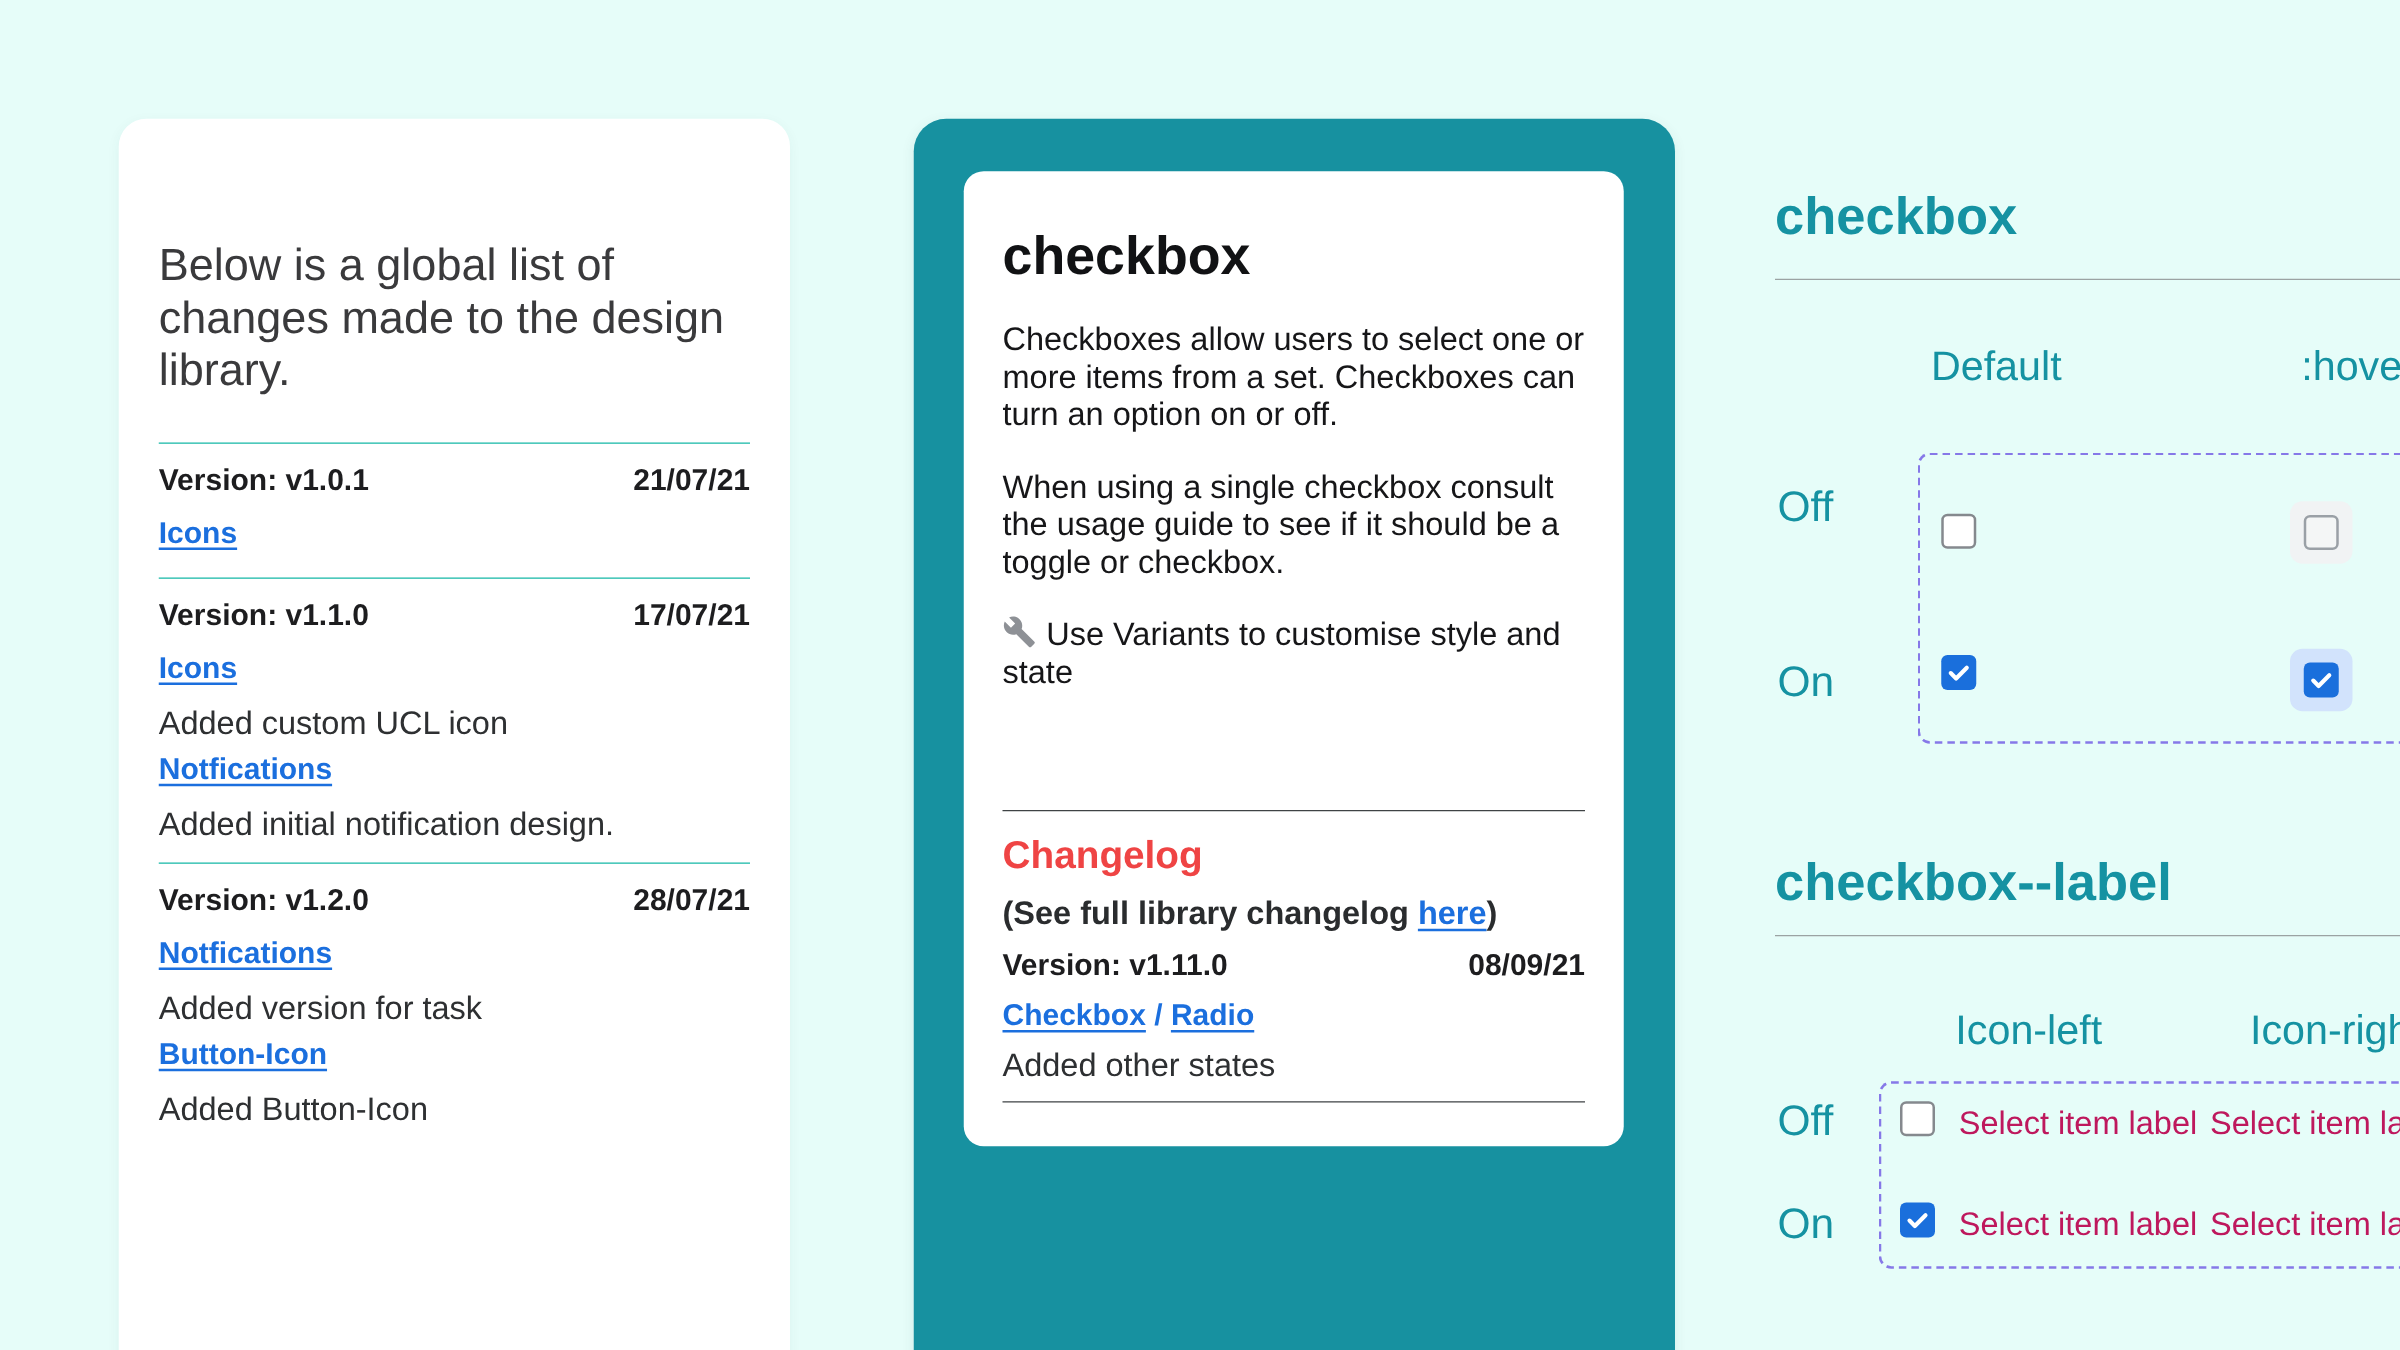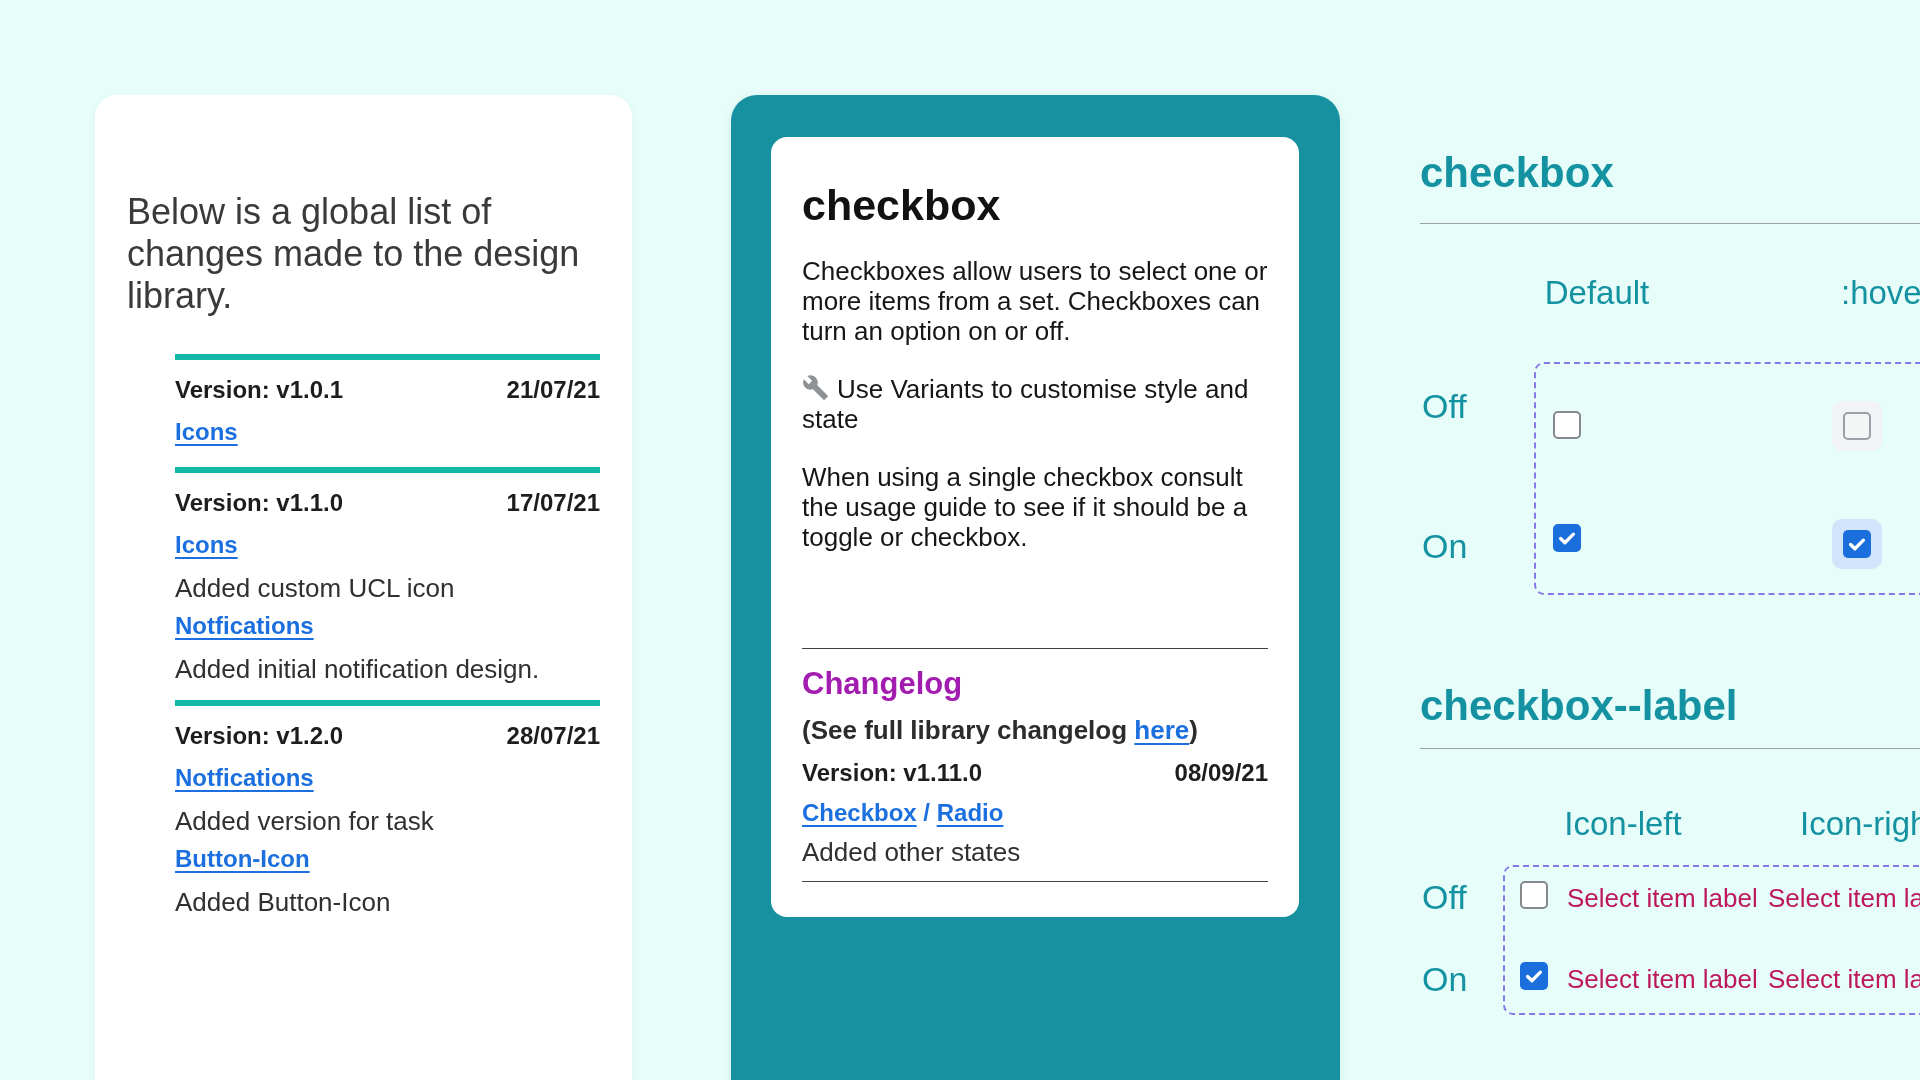--- a/index.html
+++ b/index.html
@@ -16,21 +16,21 @@
   
   .left-card {
     position:absolute; left:95px; top:95px;
     width:537px; height:1050px;
     background:#fff; border-radius:22px;
     padding:44px 32px 0 32px;
     box-shadow:0 3px 10px rgba(20,80,80,.05);
   }
   .left-title { font-size:45px; font-weight:bold; color:#1d1d1f; letter-spacing:.5px; }
   .left-intro { font-size:36px; line-height:1.16; color:#3a3a3c; margin:52px 0 38px; }
-  .entry { border-top:6px solid #14b8a6; padding:16px 0 7px;margin-left:48px; }
+  .entry { border-top:1px solid #14b8a6; padding:16px 0 7px; }
   .entry-head { display:flex; justify-content:space-between; font-size:24px; font-weight:bold; color:#1d1d1f; margin-bottom:14px; }
   .entry-link { display:inline-block; font-size:24px; font-weight:bold; color:#1B6FDE; text-decoration:underline; text-underline-offset:4px; margin-bottom:14px; cursor:pointer; }
   .entry-line { font-size:26px; line-height:30px; color:#2e3032; margin-bottom:9px; }
 
   
   .teal-card {
     position:absolute; left:731px; top:95px;
     width:609px; height:1050px;
     background:#1791A0; border-radius:26px;
     box-shadow:0 3px 10px rgba(20,80,80,.08);
@@ -39,21 +39,21 @@
     position:absolute; left:40px; top:42px;
     width:528px; height:780px;
     background:#fff; border-radius:16px;
     padding:44px 31px 0 31px;
     overflow:hidden;
   }
   .mid-title { font-size:43px; font-weight:bold; color:#111214; margin-bottom:26px; }
   .mid-p { font-size:26px; line-height:30px; color:#161618; margin-bottom:28px; }
   .wrench { display:inline-block; width:27px; height:27px; vertical-align:-3px; margin-right:8px; }
   .mid-hr { border:none; border-top:1px solid #3f4345; margin-top:96px; }
-  .mid-h3 { font-size:31px; font-weight:bold; color:#a21caf; margin:17px 0 13px; }
+  .mid-h3 { font-size:31px; font-weight:bold; color:#ef4444; margin:17px 0 13px; }
   .see-full { font-size:26px; font-weight:bold; color:#2a2c2e; margin-bottom:13px; }
   .see-full a { color:#1B6FDE; text-decoration:underline; text-underline-offset:4px; cursor:pointer; }
   .mid-version { display:flex; justify-content:space-between; font-size:24px; font-weight:bold; color:#1d1d1f; margin-bottom:12px; }
   .mid-links { font-size:24px; font-weight:bold; color:#1B6FDE; margin-bottom:10px; }
   .mid-links a { color:#1B6FDE; text-decoration:underline; text-underline-offset:4px; cursor:pointer; }
   .mid-links .sep { text-decoration:none; }
   .mid-note { font-size:26px; color:#2e3032; margin-bottom:13px; }
   .mid-hr2 { border:none; border-top:1px solid #3f4345; }
 
   
@@ -140,24 +140,24 @@
       <a class="entry-link">Button-Icon</a>
       <div class="entry-line">Added Button-Icon</div>
     </div>
 
   </div>
 
   <div class="teal-card">
     <div class="white-card">
       <div class="mid-title">checkbox</div>
       <p class="mid-p">Checkboxes allow users to select one or more items from a set. Checkboxes can turn an option on or off.</p>
+      <p class="mid-p">When using a single checkbox consult the usage guide to see if it should be a toggle or checkbox.</p>
       <p class="mid-p"><span class="wrench"><svg viewBox="0 0 24 24" width="27" height="27">
               <path fill="#8e9196" d="M22.7 19l-9.1-9.1c.9-2.3.4-5-1.5-6.9-2-2-5-2.4-7.4-1.3L9 6 6 9 1.6 4.7C.4 7.1.9 10.1 2.9 12.1c1.9 1.9 4.6 2.4 6.9 1.5l9.1 9.1c.4.4 1 .4 1.4 0l2.3-2.3c.5-.4.5-1.1.1-1.4z"></path>
             </svg></span><span>Use Variants to customise style and state</span></p>
-      <p class="mid-p">When using a single checkbox consult the usage guide to see if it should be a toggle or checkbox.</p>
 
       <hr class="mid-hr">
       <div class="mid-h3">Changelog</div>
       <div class="see-full"><span>(See full library changelog </span><a>here</a><span>)</span></div>
       <div class="mid-version">
         <span>Version: v1.11.0</span>
         <span>08/09/21</span>
       </div>
       <div class="mid-links"><a>Checkbox</a><span class="sep"> / </span><a>Radio</a></div>
       <div class="mid-note">Added other states</div>

